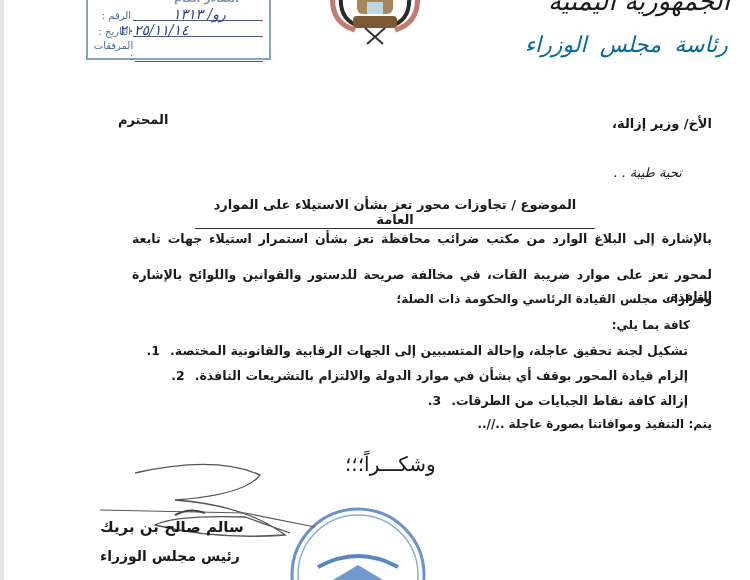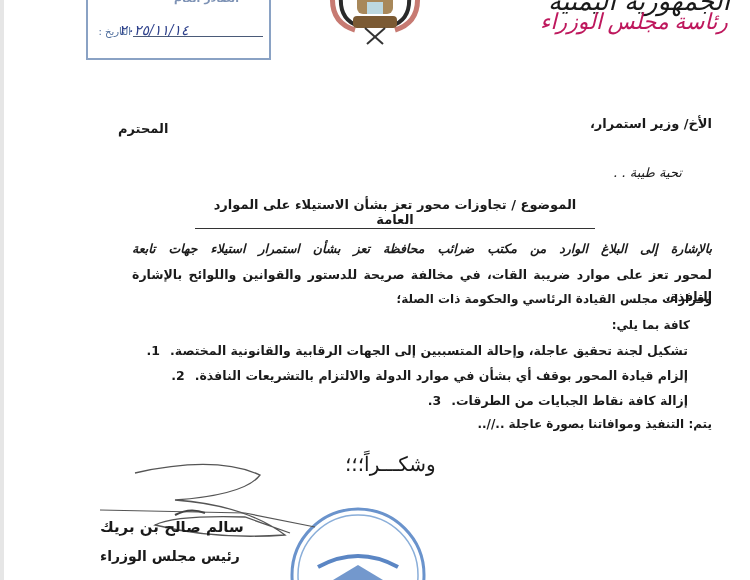--- a/index.html
+++ b/index.html
@@ -19,24 +19,24 @@
   .stamp-title { position:absolute; right:30px; top:-2px; font-size:11px; color:#7d92b5; font-weight:bold; letter-spacing:2px; }
   .stamp-row { position:absolute; right:6px; font-size:10px; color:#4a6a9a; display:flex; flex-direction:row-reverse; align-items:flex-end; gap:2px; }
   .stamp-line { width:130px; border-bottom:1px solid #4a5a78; height:12px; position:relative; }
   .stamp-hand { position:absolute; left:8px; bottom:-2px; font-family:"DejaVu Serif", serif; font-size:14px; color:#2c3f8a; font-style:italic; white-space:nowrap; }
 
   
   .emblem { position:absolute; left:325px; top:-18px; width:100px; height:65px; }
 
   
   .lh1 { position:absolute; right:20px; top:-14px; font-family:"DejaVu Serif", serif; font-size:26px; color:#1a1a1a; font-style:italic; }
-  .lh2 { position:absolute; right:22px; top:9px; font-family:Liberation Serif, serif; font-size:22px; color:#be185d; font-style:italic; }
+  .lh2 { position:absolute; right:22px; top:32px; font-family:Liberation Mono, monospace; font-size:22px; color:#0369a1; font-style:italic; }
 
   .addressee { position:absolute; right:38px; top:116px; font-size:13px; font-weight:bold; }
-  .honorific { position:absolute; left:118px; top:121px; font-size:13px; font-weight:bold; }
+  .honorific { position:absolute; left:118px; top:112px; font-size:13px; font-weight:bold; }
   .greeting { position:absolute; right:68px; top:165px; font-family:"DejaVu Serif", serif; font-size:13px; font-style:italic; }
   .subject { position:absolute; left:195px; top:197px; width:400px; text-align:center; font-size:13px; font-weight:bold; border-bottom:1.5px solid #333; padding-bottom:1px; }
 
   .para { position:absolute; right:38px; width:580px; font-size:12.5px; line-height:22px; text-align:justify; text-align-last:justify; }
   .line { position:absolute; right:38px; font-size:12px; white-space:nowrap; }
   .b { font-weight:bold; }
   .item { position:absolute; right:62px; font-size:12.5px; font-weight:bold; white-space:nowrap; display:flex; flex-direction:row-reverse; gap:10px; }
 
   .thanks { position:absolute; left:345px; top:452px; font-family:"DejaVu Serif", serif; font-size:20px; }
   .signer { position:absolute; left:100px; top:518px; font-size:15px; font-weight:bold; letter-spacing:1px; }
@@ -44,51 +44,63 @@
   .signature { position:absolute; left:95px; top:455px; width:230px; height:100px; }
   .seal { position:absolute; left:288px; top:505px; width:140px; height:140px; }
 </style>
 </head>
 <body>
 
 <div class="edge"></div>
 
 <div class="stamp-box rtl">
   <div class="stamp-title">الصادر العام</div>
+  <div class="stamp-row" style="top:14px;">
+    <span>الرقم :</span>
+    <span class="stamp-line">
+        <span class="stamp-hand" style="left:40px;">رو/ ١٣١٣</span>
+      </span>
+  </div>
   <div class="stamp-row" style="top:30px;">
     <span>التاريخ :</span>
     <span class="stamp-line">
         <span class="stamp-hand" style="left:-14px;">٢٠٢٥/١١/١٤</span>
+      </span>
+  </div>
+  <div class="stamp-row" style="top:46px;">
+    <span>المرفقات :</span>
+    <span class="stamp-line">
+        <span class="stamp-hand"></span>
       </span>
   </div>
 </div>
 
 <svg class="emblem" viewBox="0 0 100 65">
   <path d="M8 10 Q4 40 30 48" fill="none" stroke="#c77a72" stroke-width="5"></path>
   <path d="M92 10 Q96 40 70 48" fill="none" stroke="#c77a72" stroke-width="5"></path>
   <path d="M16 14 Q14 38 34 44" fill="none" stroke="#2a2a2a" stroke-width="4"></path>
   <path d="M84 14 Q86 38 66 44" fill="none" stroke="#2a2a2a" stroke-width="4"></path>
   <rect x="32" y="2" width="36" height="30" rx="6" fill="#a8885a"></rect>
   <rect x="42" y="20" width="16" height="12" fill="#bcd8e0"></rect>
   <rect x="28" y="34" width="44" height="12" rx="4" fill="#7b5a33"></rect>
   <line x1="40" y1="46" x2="58" y2="62" stroke="#333" stroke-width="2"></line>
   <line x1="60" y1="46" x2="42" y2="62" stroke="#333" stroke-width="2"></line>
 </svg>
 
 <div class="lh1 rtl">الجمهورية اليمنية</div>
 <div class="lh2 rtl">رئاسة مجلس الوزراء</div>
 
-<div class="addressee rtl">الأخ/ وزير استمرار،</div>
+<div class="addressee rtl">الأخ/ وزير إزالة،</div>
 <div class="honorific rtl">المحترم</div>
 
 <div class="greeting rtl">تحية طيبة . .</div>
 
 <div class="subject rtl">الموضوع / تجاوزات محور تعز بشأن الاستيلاء على الموارد العامة</div>
 
-<div class="para rtl b" style="top:238px;font-style:italic;">بالإشارة إلى البلاغ الوارد من مكتب ضرائب محافظة تعز بشأن استمرار استيلاء جهات تابعة</div>
+<div class="para rtl b" style="top:228px;">بالإشارة إلى البلاغ الوارد من مكتب ضرائب محافظة تعز بشأن استمرار استيلاء جهات تابعة</div>
 <div class="para rtl b" style="top:264px;">لمحور تعز على موارد ضريبة القات، في مخالفة صريحة للدستور والقوانين واللوائح بالإشارة النافذة،</div>
 <div class="line rtl b" style="top:292px;">وقرارات مجلس القيادة الرئاسي والحكومة ذات الصلة؛</div>
 <div class="line rtl b" style="top:318px; right:60px;">كافة بما يلي:</div>
 
 <div class="item rtl" style="top:343px;">
   <span>1.</span>
   <span>تشكيل لجنة تحقيق عاجلة، وإحالة المتسببين إلى الجهات الرقابية والقانونية المختصة.</span>
 </div>
 <div class="item rtl" style="top:368px;">
   <span>2.</span>

